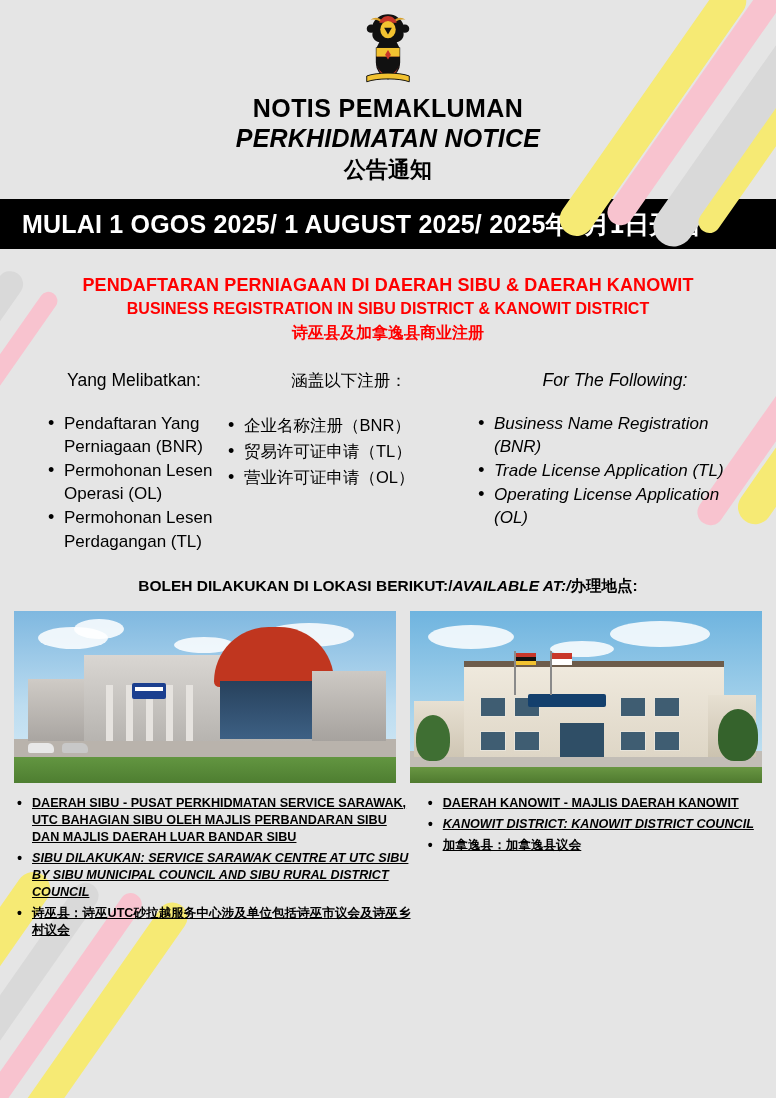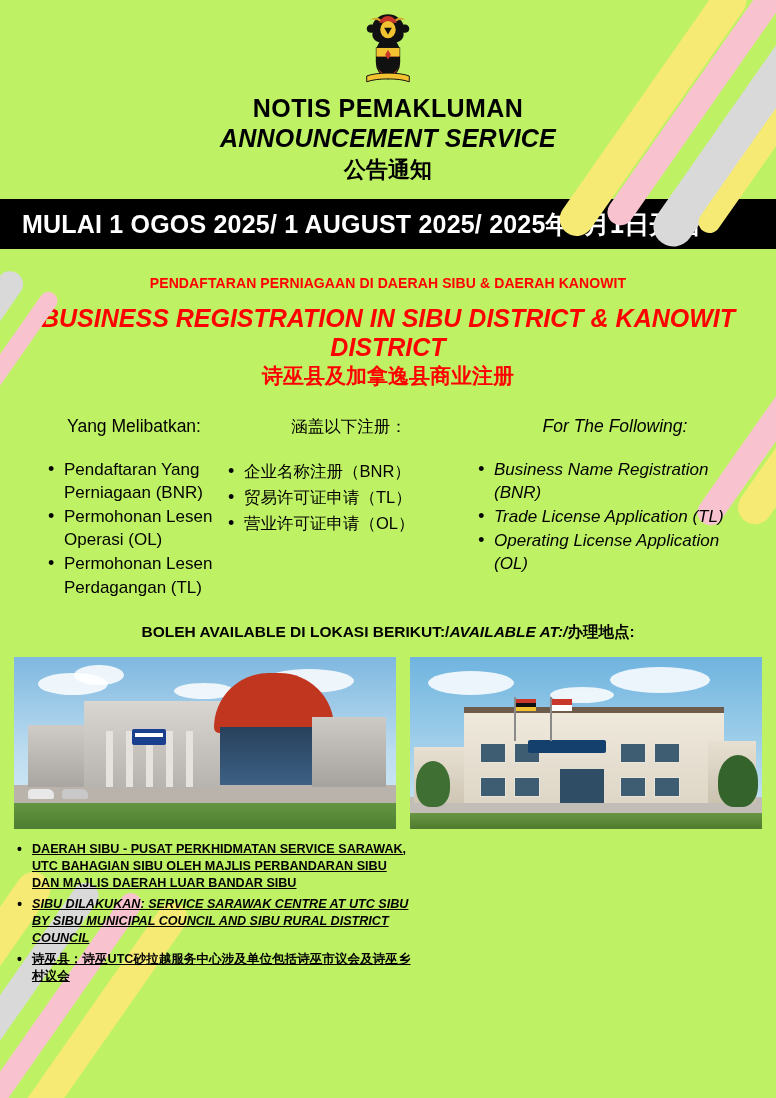--- a/index.html
+++ b/index.html
@@ -5,21 +5,21 @@
   * { box-sizing: border-box; margin: 0; padding: 0; }
   html, body {
     width: 776px; height: 1098px;
     background: #ffffff;
     font-family: "Liberation Sans", sans-serif;
     overflow: hidden;
   }
   .page {
     position: relative;
     width: 776px; height: 1098px;
-    background: #bef264;
+    background: #e5e5e5;
     overflow: hidden;
   }
 
   
   .deco { position: absolute; pointer-events: none; }
   .stripe {
     position: absolute;
     transform: rotate(35deg);
     border-radius: 40px;
   }
@@ -52,23 +52,23 @@
     margin-top: 14px;
     background: #000; color: #fff;
     height: 50px; display: flex; align-items: center;
     padding-left: 22px;
     font-size: 25px; font-weight: bold;
     letter-spacing: .2px;
   }
 
   
   .red-block { text-align: center; margin-top: 26px; padding: 0 14px; }
-  .r1 { color: #ff0000; font-weight: bold; font-size: 14px; letter-spacing: .1px; }
-  .r2 { color: #ff0000; font-weight: bold; font-style: italic; font-size: 25px; margin-top: 13px; }
-  .r3 { color: #ff0000; font-weight: bold; font-size: 21px; }
+  .r1 { color: #ff0000; font-weight: bold; font-size: 18px; letter-spacing: .1px; }
+  .r2 { color: #ff0000; font-weight: bold; font-size: 16px; margin-top: 4px; }
+  .r3 { color: #ff0000; font-weight: bold; font-size: 16px; margin-top: 5px; }
 
   
   .cols {
     display: flex; margin-top: 26px; padding: 0 14px;
     align-items: flex-start;
   }
   .col { }
   .col-ms { width: 210px; padding-left: 30px; }
   .col-en { width: 282px; }
   .col-zh { width: 250px; }
@@ -242,21 +242,21 @@
         <path d="M18 50 L42 50 L42 56 C42 62 37 67 30 70 C23 67 18 62 18 56 Z" fill="#111"></path>
         <path d="M30 43 l3 5 l-3 5 l-3 -5 Z" fill="#c8372a"></path>
 
         <path d="M8 70 C18 66 42 66 52 70 L52 76 C42 72 18 72 8 76 Z" fill="#f2c230" stroke="#111" stroke-width="1"></path>
       </svg>
     </span>
   </div>
 
   <div class="head-titles">
     <div class="t-ms">NOTIS PEMAKLUMAN</div>
-    <div class="t-en">ANNOUNCEMENT SERVICE</div>
+    <div class="t-en">PERKHIDMATAN NOTICE</div>
     <div class="t-zh">公告通知</div>
   </div>
 
   <div class="band">MULAI 1 OGOS 2025/ 1 AUGUST 2025/ 2025年8月1日开始</div>
 
   <div class="red-block">
     <div class="r1">PENDAFTARAN PERNIAGAAN DI DAERAH SIBU &amp; DAERAH KANOWIT</div>
     <div class="r2">BUSINESS REGISTRATION IN SIBU DISTRICT &amp; KANOWIT DISTRICT</div>
     <div class="r3">诗巫县及加拿逸县商业注册</div>
   </div>
@@ -286,21 +286,21 @@
       <ul class="items it">
         <li>Business Name Registration (BNR)</li>
         <li>Trade License Application (TL)</li>
         <li>Operating License Application (OL)</li>
       </ul>
     </div>
 
   </div>
 
   <div class="avail">
-    <span>BOLEH AVAILABLE DI LOKASI BERIKUT:/</span><span class="en">AVAILABLE AT:/</span><span class="zh">办理地点:</span>
+    <span>BOLEH DILAKUKAN DI LOKASI BERIKUT:/</span><span class="en">AVAILABLE AT:/</span><span class="zh">办理地点:</span>
   </div>
 
   <div class="photos">
 
     <div class="photo photo-l">
       <div class="sky"></div>
       <div class="cloud" style="left:24px;top:16px;width:70px;height:22px;"></div>
       <div class="cloud" style="left:60px;top:8px;width:50px;height:20px;"></div>
       <div class="cloud" style="left:250px;top:12px;width:90px;height:24px;"></div>
       <div class="cloud" style="left:160px;top:26px;width:60px;height:16px;"></div>
@@ -354,16 +354,23 @@
   <div class="caps">
 
     <div class="cap-l">
       <ul class="cap">
         <li>DAERAH SIBU - PUSAT PERKHIDMATAN SERVICE SARAWAK, UTC BAHAGIAN SIBU OLEH MAJLIS PERBANDARAN SIBU DAN MAJLIS DAERAH LUAR BANDAR SIBU</li>
         <li class="it">SIBU DILAKUKAN: SERVICE SARAWAK CENTRE AT UTC SIBU BY SIBU MUNICIPAL COUNCIL AND SIBU RURAL DISTRICT COUNCIL</li>
         <li>诗巫县：诗巫UTC砂拉越服务中心涉及单位包括诗巫市议会及诗巫乡村议会</li>
       </ul>
     </div>
 
+    <div class="cap-r">
+      <ul class="cap">
+        <li>DAERAH KANOWIT - MAJLIS DAERAH KANOWIT</li>
+        <li class="it">KANOWIT DISTRICT: KANOWIT DISTRICT COUNCIL</li>
+        <li>加拿逸县：加拿逸县议会</li>
+      </ul>
+    </div>
 
   </div>
 
 </div>
 
 </body></html>

